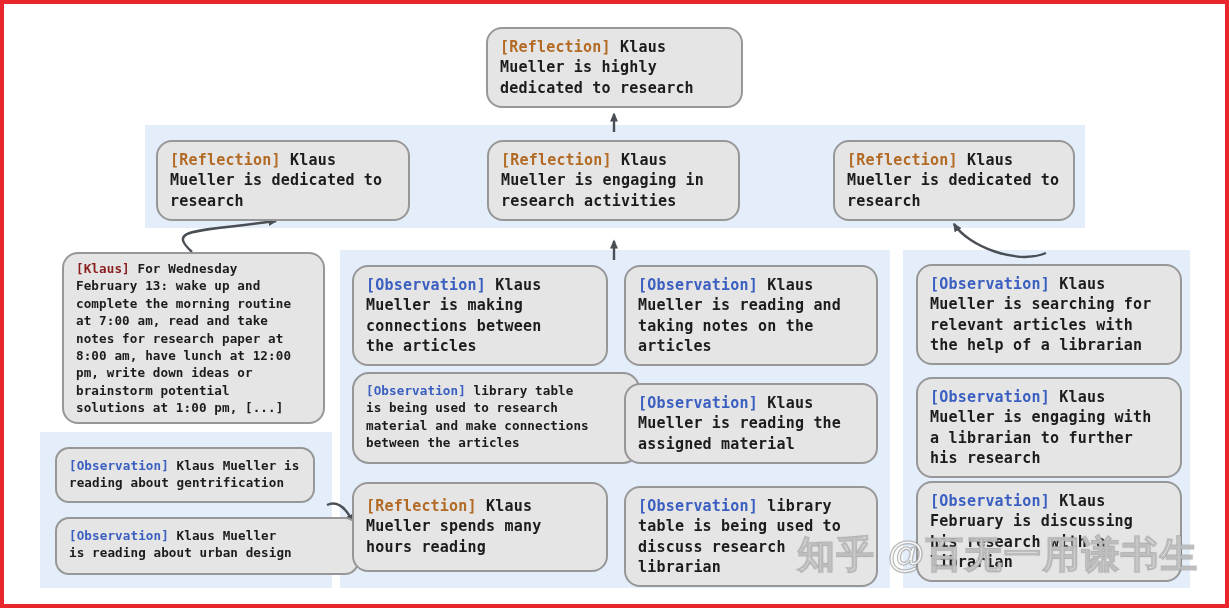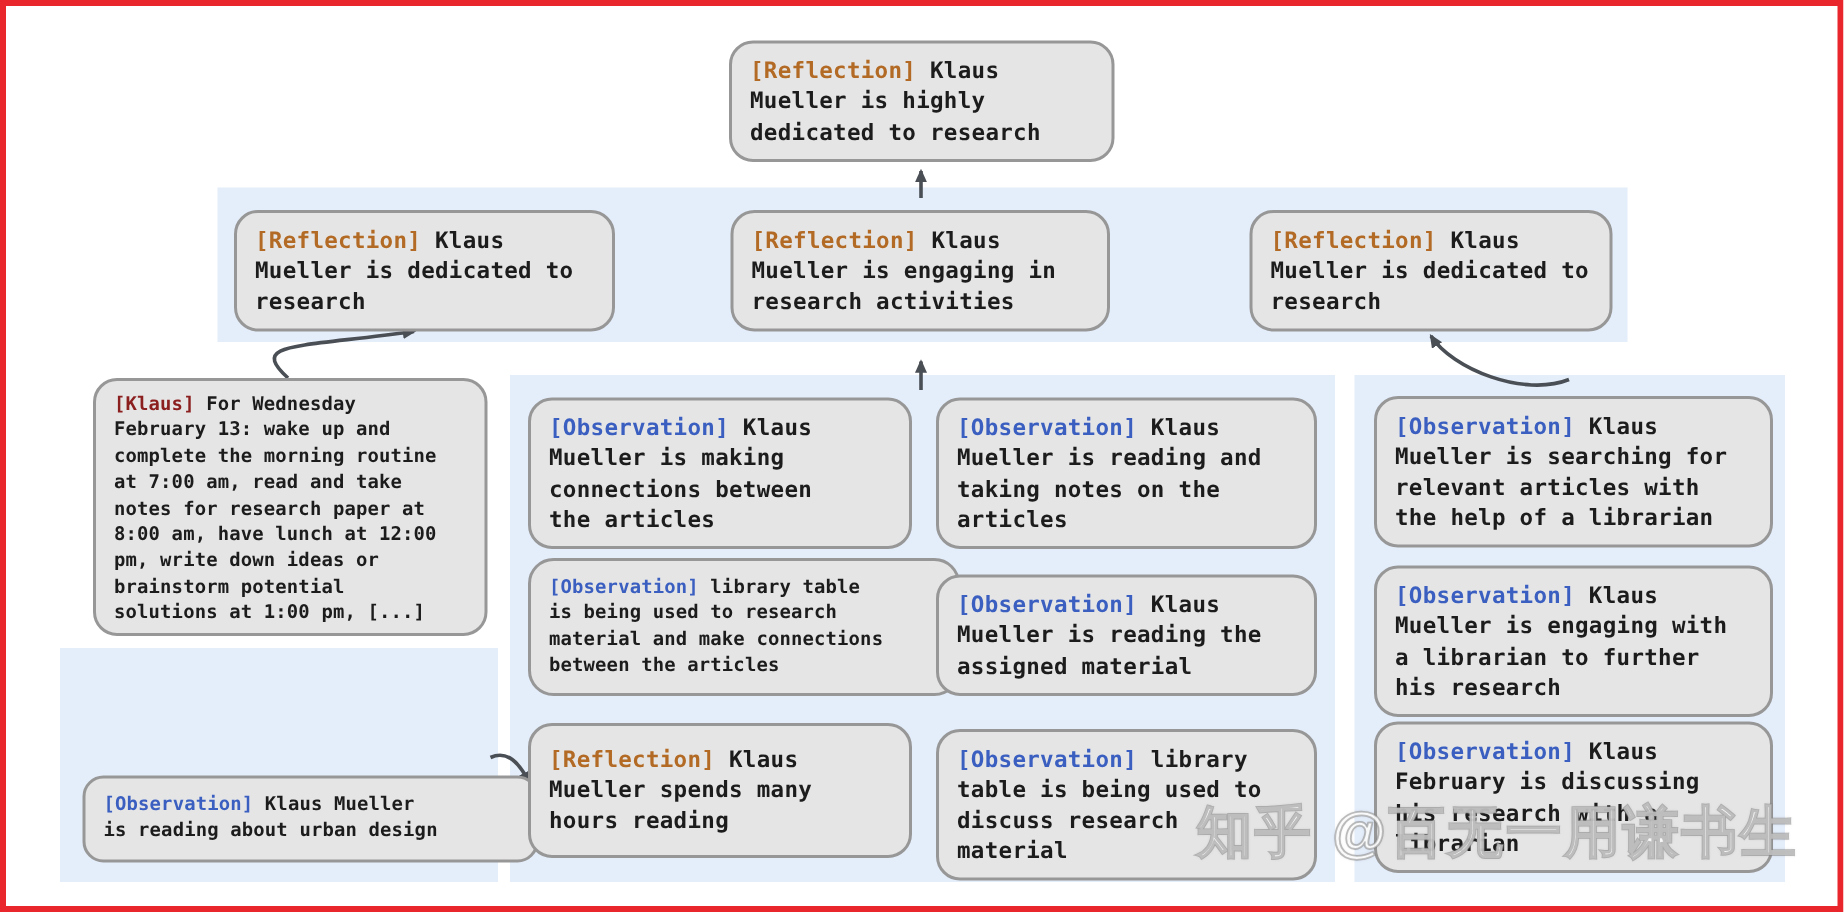--- a/index.html
+++ b/index.html
@@ -90,20 +90,22 @@
   <div class="node sm plan-pad" style="left:58px;top:248px;width:263px;min-height:168px;"><span class="tag t-plan">[Klaus]</span> <span class="body">For Wednesday
 February 13: wake up and
 complete the morning routine
 at 7:00 am, read and take
 notes for research paper at
 8:00 am, have lunch at 12:00
 pm, write down ideas or
 brainstorm potential
 solutions at 1:00 pm, [...]</span></div>
 
+  <div class="node sm" style="left:51px;top:443px;width:260px;min-height:56px;border-radius:14px;"><span class="tag t-obs">[Observation]</span> <span class="body">Klaus Mueller is
+reading about gentrification</span></div>
   <div class="node sm" style="left:51px;top:513px;width:304px;min-height:58px;border-radius:14px;"><span class="tag t-obs">[Observation]</span> <span class="body">Klaus Mueller
 is reading about urban design</span></div>
 
   <div class="node md" style="left:348px;top:261px;width:256px;min-height:94px;"><span class="tag t-obs">[Observation]</span> <span class="body">Klaus
 Mueller is making
 connections between
 the articles</span></div>
   <div class="node sm" style="left:348px;top:368px;width:288px;min-height:92px;border-radius:17px;"><span class="tag t-obs">[Observation]</span> <span class="body">library table
 is being used to research
 material and make connections
@@ -114,21 +116,21 @@
 
   <div class="node md" style="left:620px;top:261px;width:254px;min-height:94px;"><span class="tag t-obs">[Observation]</span> <span class="body">Klaus
 Mueller is reading and
 taking notes on the
 articles</span></div>
   <div class="node md" style="left:620px;top:379px;width:254px;min-height:80px;"><span class="tag t-obs">[Observation]</span> <span class="body">Klaus
 Mueller is reading the
 assigned material</span></div>
   <div class="node md" style="left:620px;top:482px;width:254px;min-height:82px;"><span class="tag t-obs">[Observation]</span> <span class="body">library
 table is being used to
-discuss research material</span></div>
+discuss research librarian</span></div>
 
   <div class="node md" style="left:912px;top:260px;width:266px;min-height:96px;"><span class="tag t-obs">[Observation]</span> <span class="body">Klaus
 Mueller is searching for
 relevant articles with
 the help of a librarian</span></div>
   <div class="node md" style="left:912px;top:373px;width:266px;min-height:94px;"><span class="tag t-obs">[Observation]</span> <span class="body">Klaus
 Mueller is engaging with
 a librarian to further
 his research</span></div>
   <div class="node md" style="left:912px;top:477px;width:266px;min-height:92px;"><span class="tag t-obs">[Observation]</span> <span class="body">Klaus

